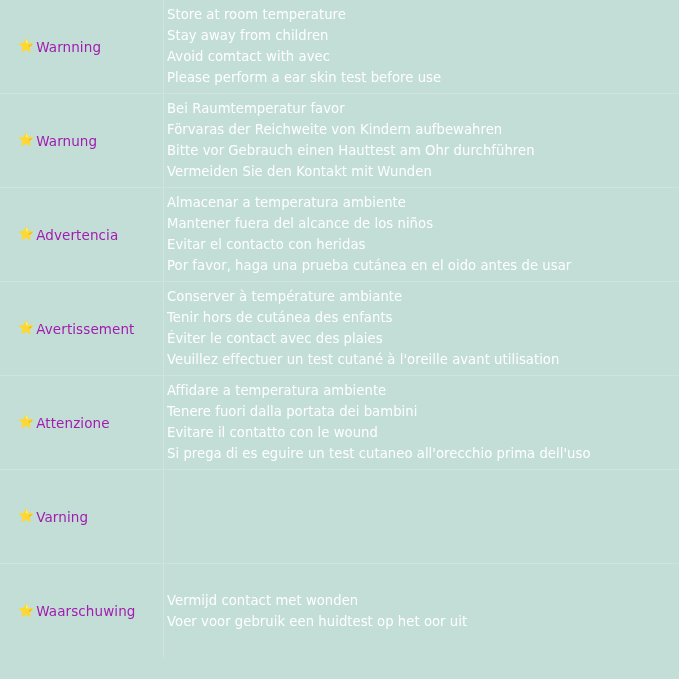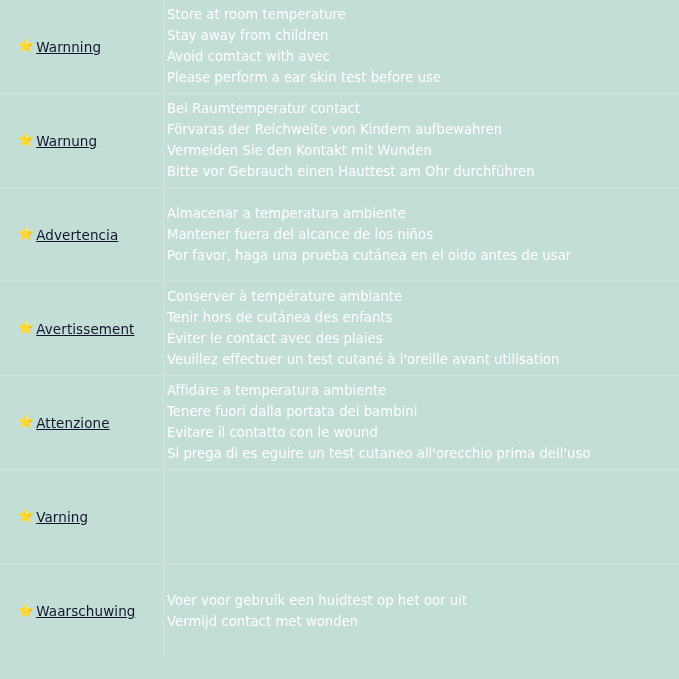--- a/index.html
+++ b/index.html
@@ -45,25 +45,24 @@
     height: 100%;
   }
   .star-icon {
     font-size: 13px;
     line-height: 1;
     color: #f6d32d;
     display: inline-block;
     transform: translateY(-1px);
   }
   .label-text {
-    color: #0f172a;
+    color: #a21caf;
     font-size: 13.5px;
     letter-spacing: 0.1px;
     white-space: nowrap;
-    text-decoration: underline;
   }
   .lines-cell {
     flex: 1;
     box-sizing: border-box;
     padding-left: 3px;
     padding-right: 8px;
     display: flex;
     flex-direction: column;
     justify-content: center;
     gap: 1px;
@@ -95,35 +94,36 @@
         <div class="line">Please perform a ear skin test before use</div>
       </div>
     </div>
 
     <div class="row">
       <div class="label-cell">
         <span class="star-icon">⭐</span>
         <span class="label-text">Warnung</span>
       </div>
       <div class="lines-cell">
-        <div class="line">Bei Raumtemperatur contact</div>
+        <div class="line">Bei Raumtemperatur favor</div>
         <div class="line">Förvaras der Reichweite von Kindern aufbewahren</div>
+        <div class="line">Bitte vor Gebrauch einen Hauttest am Ohr durchführen</div>
         <div class="line">Vermeiden Sie den Kontakt mit Wunden</div>
-        <div class="line">Bitte vor Gebrauch einen Hauttest am Ohr durchführen</div>
       </div>
     </div>
 
     <div class="row">
       <div class="label-cell">
         <span class="star-icon">⭐</span>
         <span class="label-text">Advertencia</span>
       </div>
       <div class="lines-cell">
         <div class="line">Almacenar a temperatura ambiente</div>
         <div class="line">Mantener fuera del alcance de los niños</div>
+        <div class="line">Evitar el contacto con heridas</div>
         <div class="line">Por favor, haga una prueba cutánea en el oido antes de usar</div>
       </div>
     </div>
 
     <div class="row">
       <div class="label-cell">
         <span class="star-icon">⭐</span>
         <span class="label-text">Avertissement</span>
       </div>
       <div class="lines-cell">
@@ -153,19 +153,19 @@
         <span class="label-text">Varning</span>
       </div>
     </div>
 
     <div class="row">
       <div class="label-cell">
         <span class="star-icon">⭐</span>
         <span class="label-text">Waarschuwing</span>
       </div>
       <div class="lines-cell">
+        <div class="line">Vermijd contact met wonden</div>
         <div class="line">Voer voor gebruik een huidtest op het oor uit</div>
-        <div class="line">Vermijd contact met wonden</div>
       </div>
     </div>
 
   </div>
 </div>
 
 </body></html>

